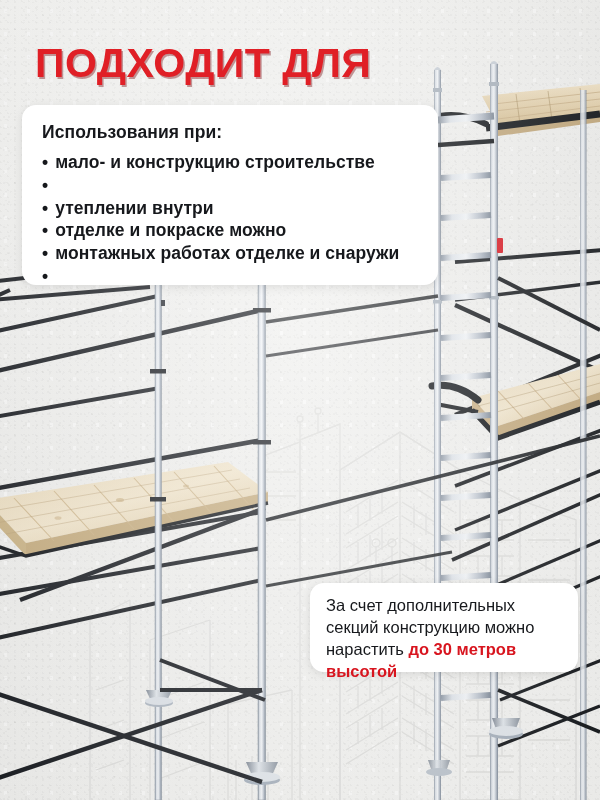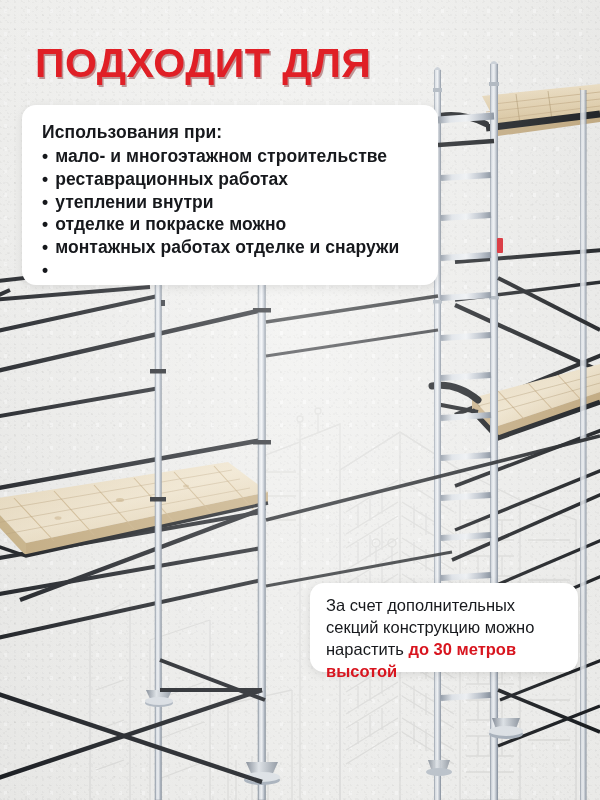--- a/index.html
+++ b/index.html
@@ -52,21 +52,21 @@
     font-size:41px; font-weight:bold;
     letter-spacing:.5px;
     color:#e01f26;
     text-shadow:1.5px 1.5px 0 rgba(120,10,14,.40);
     white-space:nowrap;
   }
 
   
   #list-title {
     font-size:17.5px; font-weight:bold; color:#16181c;
-    margin-bottom:2px; letter-spacing:.1px;
+    margin-bottom:8px; letter-spacing:.1px;
   }
   ul#bullets { list-style:none; }
   ul#bullets li {
     font-size:17.5px; font-weight:bold; color:#16181c;
     line-height:1.30; letter-spacing:.05px;
     display:flex; gap:7px; align-items:flex-start;
   }
   .dot { flex:0 0 auto; line-height:1.30; }
 
   
@@ -371,25 +371,24 @@
 
   <div class="vignette"></div>
 
   <div id="headline">ПОДХОДИТ ДЛЯ</div>
 
   <div class="card" id="list-card">
     <div id="list-title">Использования при:</div>
     <ul id="bullets">
       <li>
         <span class="dot">•</span>
-        <span>мало- и многоэтажном строительстве</span>
-      </li>
-      <li>
-        <span class="dot">•</span>
-        <span>реставрационных работах</span>
+        <span>мало- и конструкцию строительстве</span>
+      </li>
+      <li>
+        <span class="dot">•</span>
       </li>
       <li>
         <span class="dot">•</span>
         <span>утеплении внутри</span>
       </li>
       <li>
         <span class="dot">•</span>
         <span>отделке и покраске можно</span>
       </li>
       <li>

